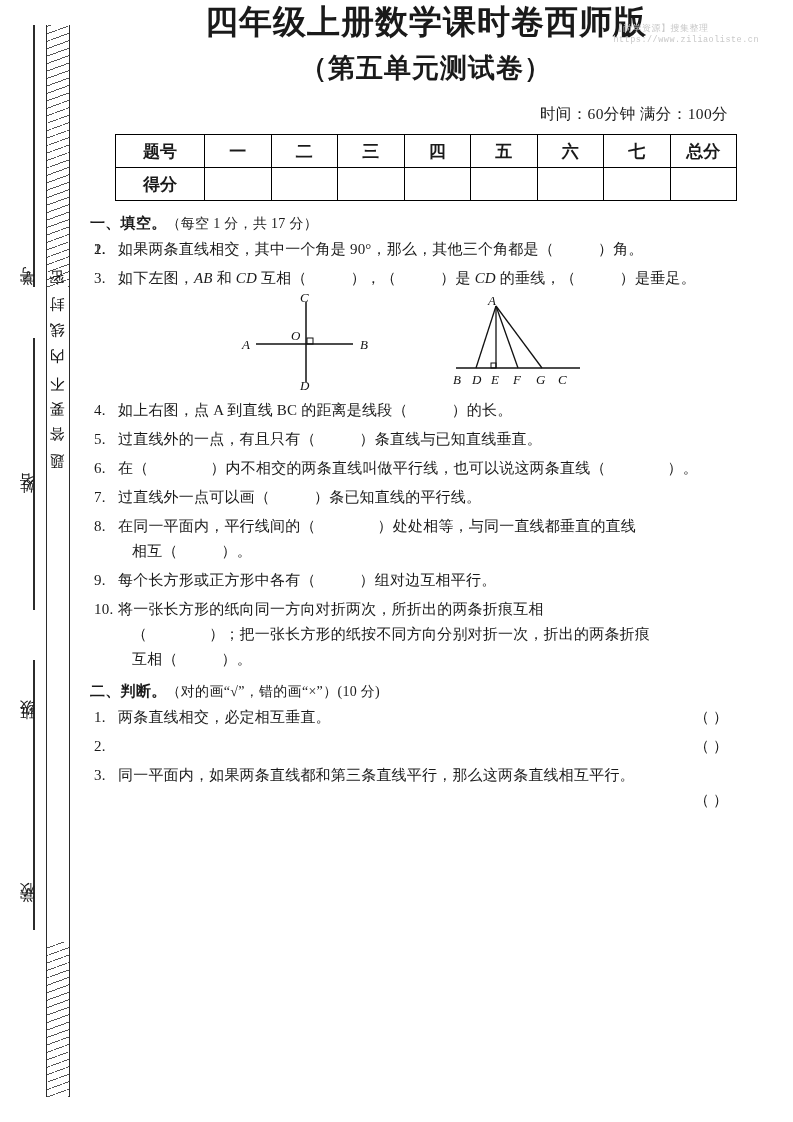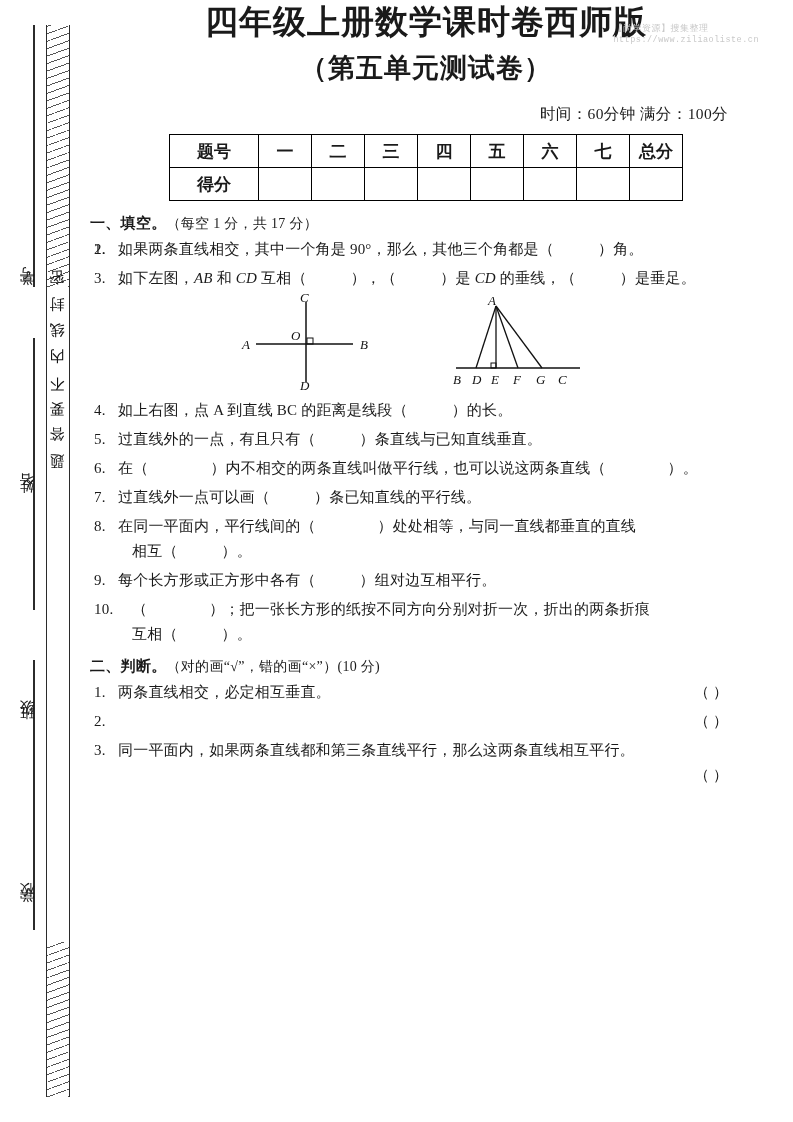--- a/index.html
+++ b/index.html
@@ -131,21 +131,21 @@
     text-align: right;
     padding-right: 38px;
     font-size: 15.5px;
     letter-spacing: .4px;
   }
 
   
   .score-table {
     margin: 9px auto 0 auto;
     border-collapse: collapse;
-    width: 514px;
+    width: 622px;
     table-layout: fixed;
   }
   .score-table td {
     border: 1.1px solid #000;
     height: 30px;
     text-align: center;
     vertical-align: middle;
     font-size: 17px;
     font-weight: bold;
     font-family: "Liberation Serif", serif;
@@ -345,20 +345,21 @@
       <span class="cont2"><span>相互（</span><span class="blk b-m"></span><span>）。</span></span>
     </div>
 
     <div class="q">
       <span class="num">9.</span>
       <span class="cont"><span>每个长方形或正方形中各有（</span><span class="blk b-m"></span><span>）组对边互相平行。</span></span>
     </div>
 
     <div class="q">
       <span class="num">10.</span>
+      <span class="cont">将一张长方形的纸向同一方向对折两次，所折出的两条折痕互相</span>
       <span class="cont2"><span>（</span><span class="blk b-l"></span><span>）；把一张长方形的纸按不同方向分别对折一次，折出的两条折痕</span></span>
       <span class="cont2"><span>互相（</span><span class="blk b-m"></span><span>）。</span></span>
     </div>
 
     <div class="sec-head" style="margin-top:10px;">
       <span>二、判断。</span><span class="pts">（对的画“√”，错的画“×”）(10 分)</span>
     </div>
 
     <div class="q judge clearfix">
       <span class="num">1.</span>

